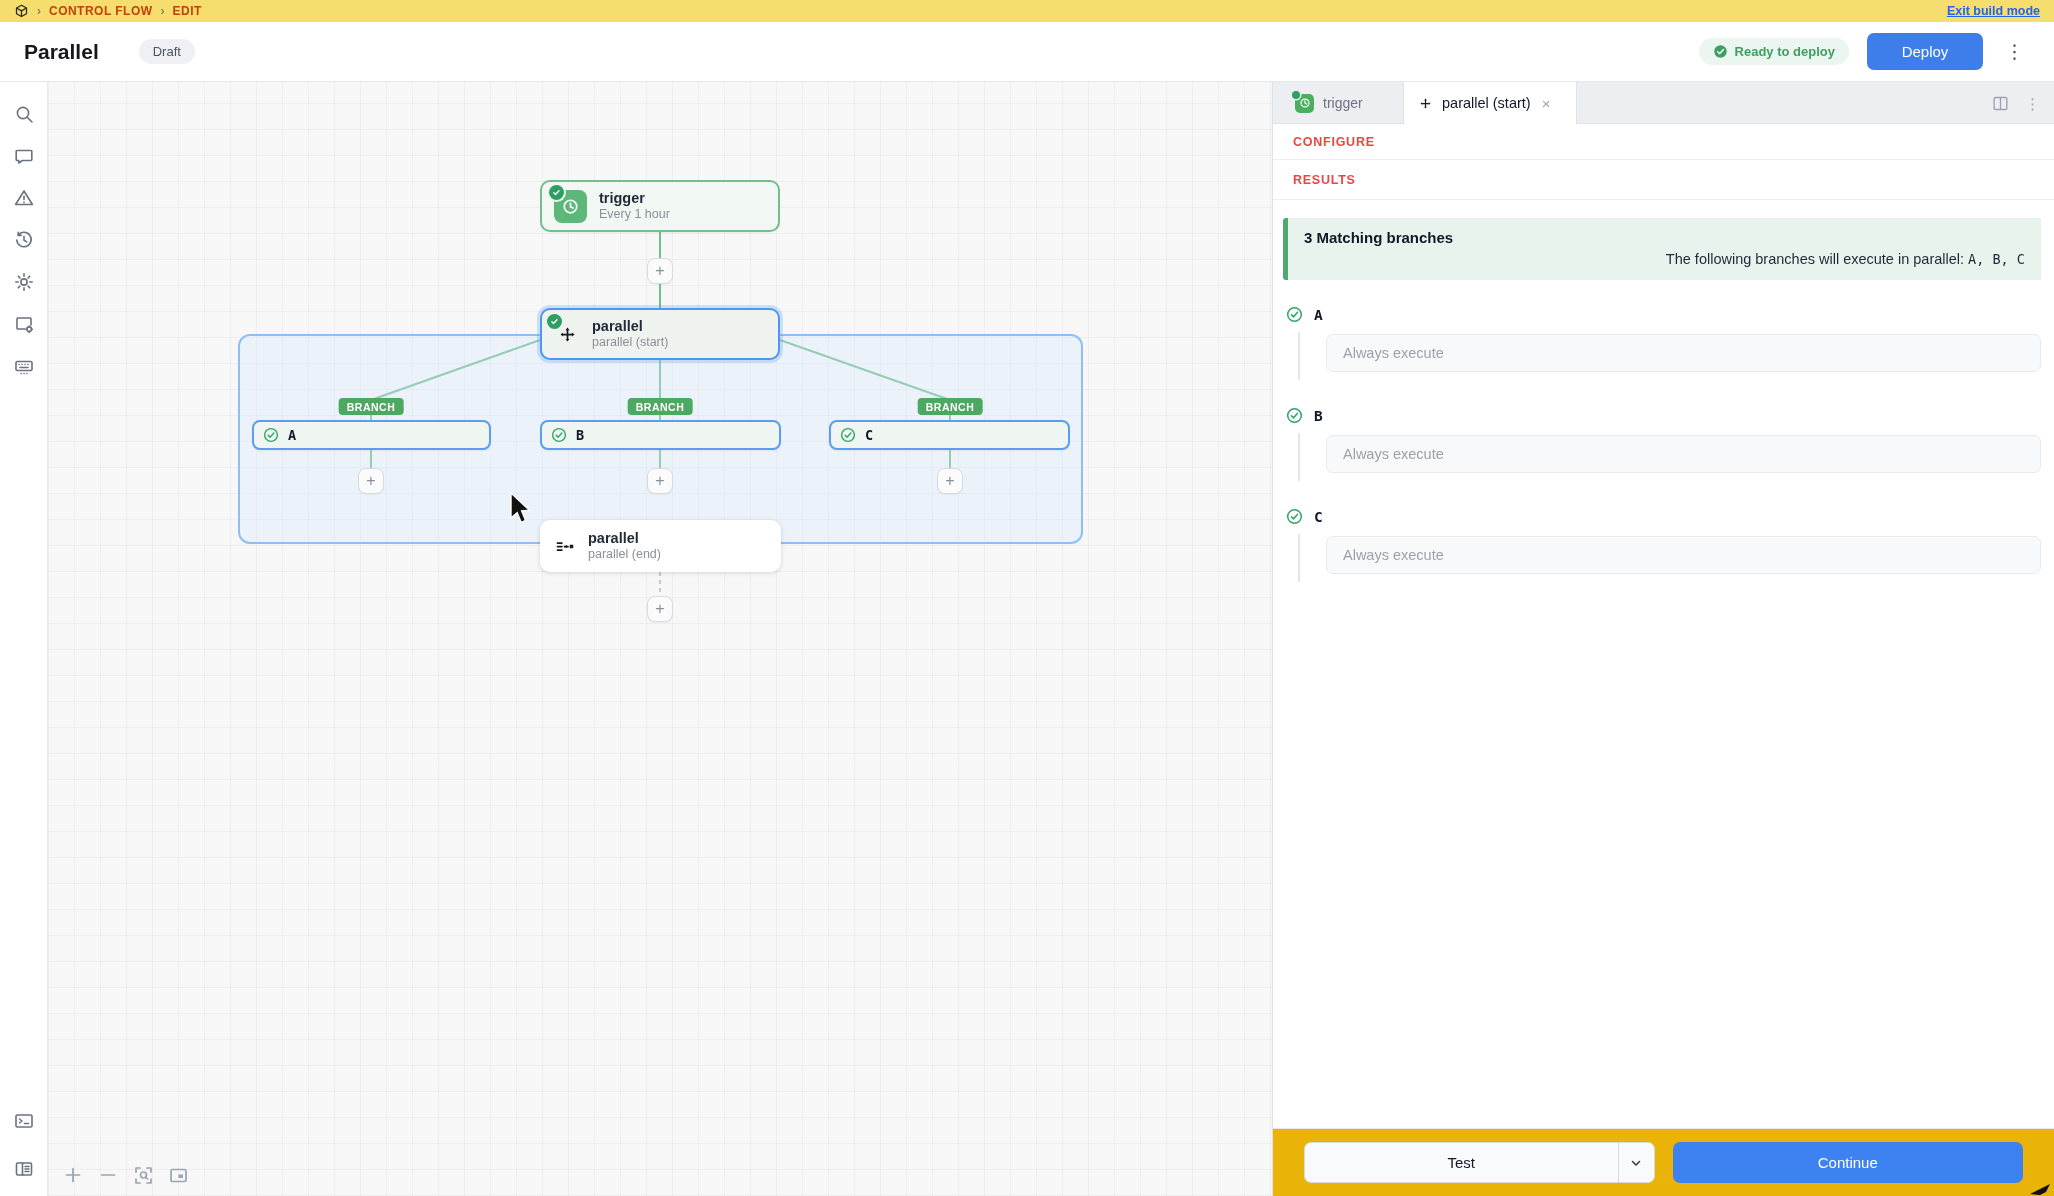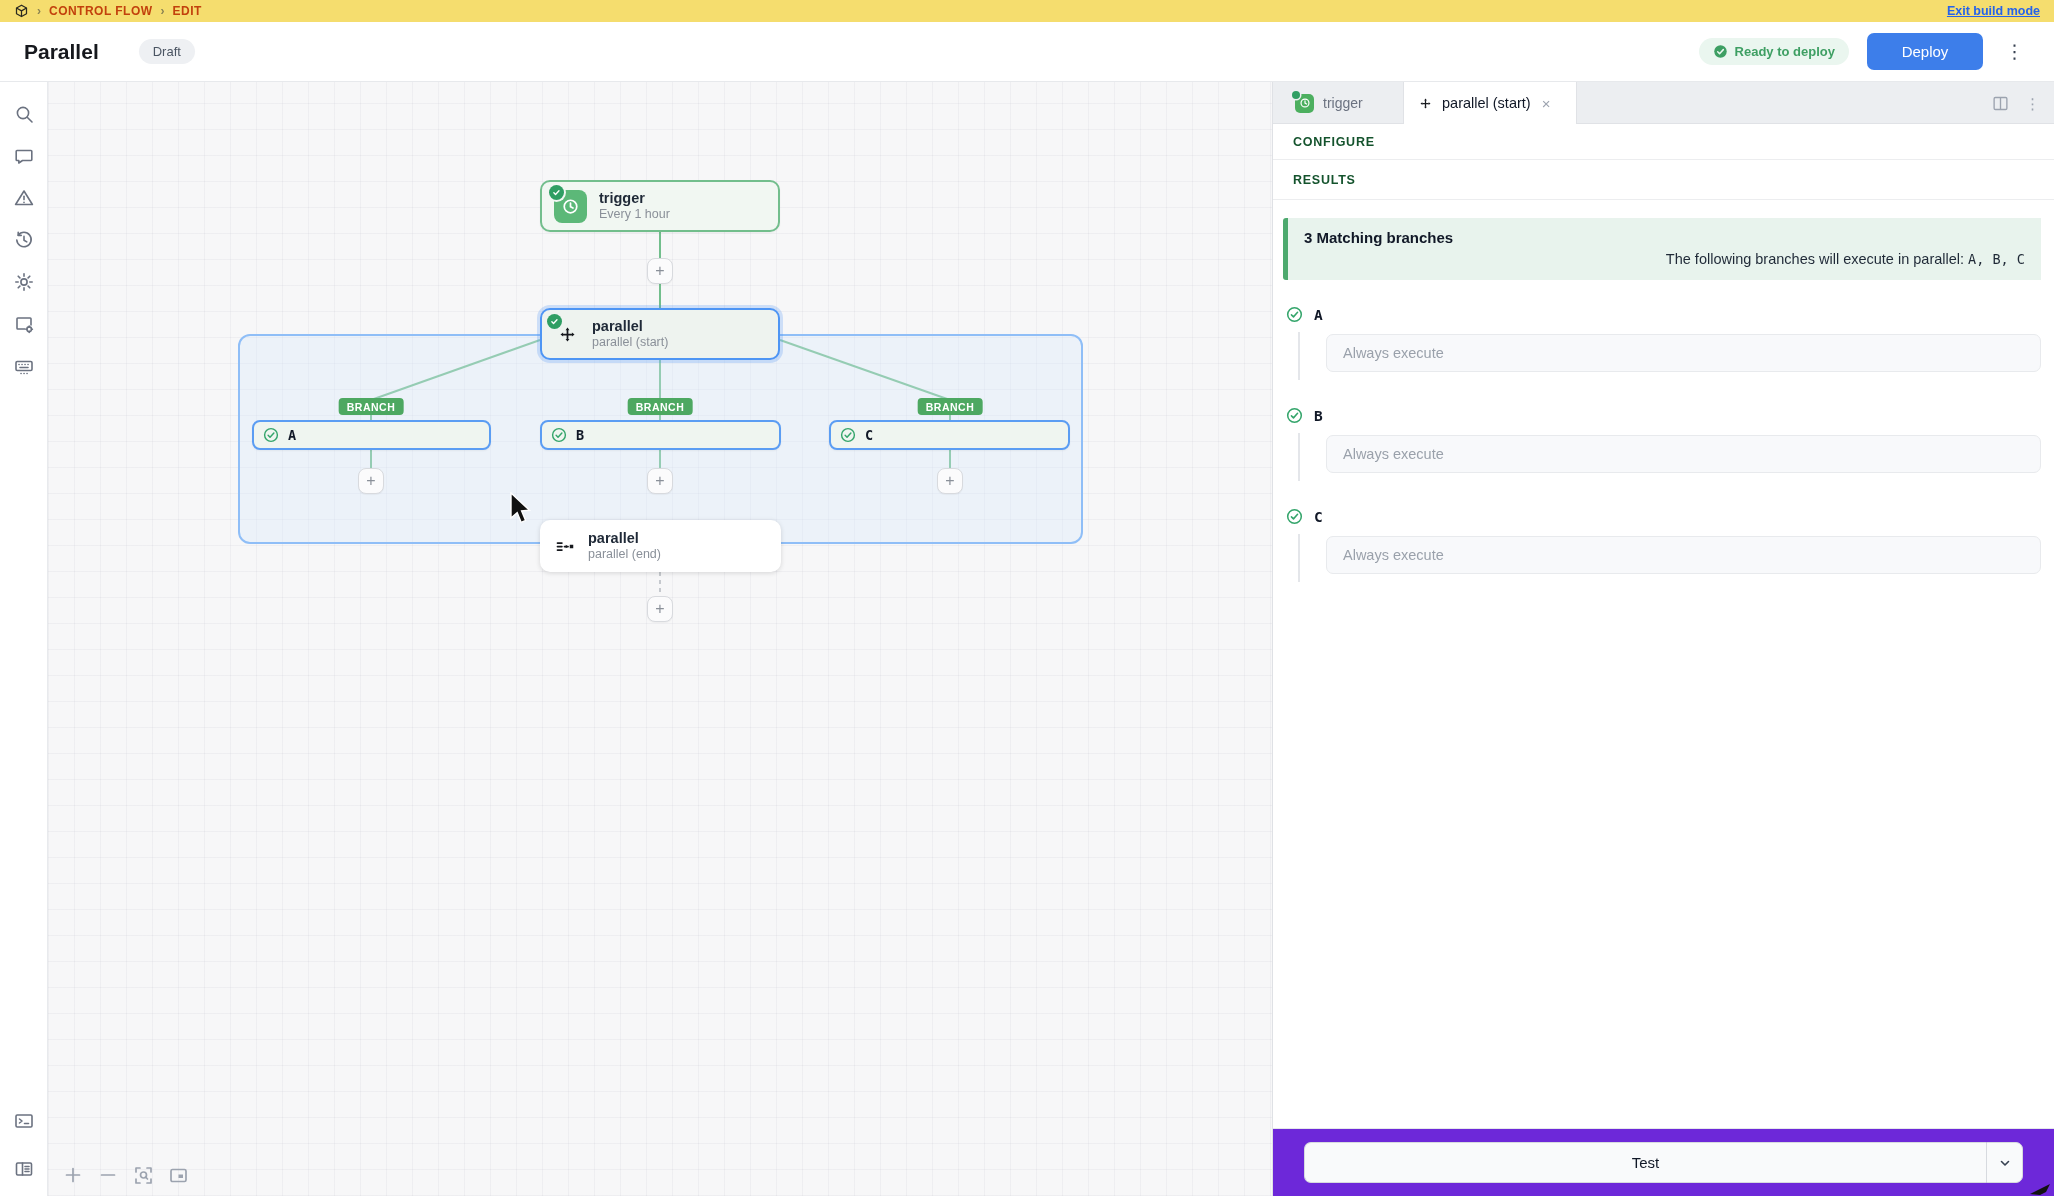--- a/index.html
+++ b/index.html
@@ -92,21 +92,21 @@
   .tab-trigger-glyph { position:relative; width:19px; height:19px; background:#4CAF5F; border-radius:5px;
                        display:flex; align-items:center; justify-content:center; flex:none; }
   .tab-badge { position:absolute; left:-3px; top:-3px; width:8px; height:8px; background:#2F9E63; border-radius:50%;
                box-shadow:0 0 0 1.5px #ECEEF1; }
   .ptab-close { color:#9CA3AF; font-size:15px; margin-left:2px; cursor:pointer; }
   .tabbar-icons { position:absolute; right:14px; top:0; height:42px; display:flex; align-items:center; gap:16px; }
 
   .section-row { display:flex; align-items:center; padding-left:20px; border-bottom:1px solid #ECEDEF; }
   .row-configure { position:absolute; top:42px; left:0; width:781px; height:36px; }
   .row-results   { position:absolute; top:78px; left:0; width:781px; height:40px; }
-  .section-label { font-size:12.5px; font-weight:600; color:#14532d; letter-spacing:.06em; }
+  .section-label { font-size:12.5px; font-weight:600; color:#ef4444; letter-spacing:.06em; }
 
   .panel-content { position:absolute; left:0; top:118px; width:781px; height:928px; overflow:hidden; }
 
   .banner { display:flex; margin:18px 13px 0 10px; }
   .banner-bar { width:5px; background:#4DA96E; border-radius:3px 0 0 3px; flex:none; }
   .banner-body { flex:1; background:#E8F3ED; padding:11px 16px 13px; }
   .banner-title { font-size:15px; font-weight:700; color:#111827; margin-bottom:5px; }
   .banner-text { font-size:14.5px; color:#1F2937;text-align:right; }
   .mono { font-family:"DejaVu Sans Mono", monospace; font-size:13.5px; }
 
@@ -118,21 +118,21 @@
 
   .branch-list { margin:26px 13px 0 13px; }
   .branch-item { margin-bottom:27px; }
   .bi-head { display:flex; align-items:center; gap:11px; }
   .bi-name { font-family:"DejaVu Sans Mono", monospace; font-size:14.5px; font-weight:700; color:#111827; }
   .bi-body { margin:9px 0 0 12px; border-left:2px solid #E4E6EA; padding:2px 0 8px 26px; }
   .bi-input { height:38px; background:#F8F9FB; border:1px solid #E8EAED; border-radius:7px;
               display:flex; align-items:center; padding-left:16px; color:#9AA1AB; font-size:14.5px; }
 
   .panel-footer { position:absolute; left:0; bottom:0; width:781px; height:68px; border-top:1px solid #E5E7EB;
-                  display:flex; align-items:center; padding:0 31px; gap:18px; background:#6d28d9; }
+                  display:flex; align-items:center; padding:0 31px; gap:18px; background:#eab308; }
   .test-split { flex:1; display:flex; height:41px; }
   .test-main { flex:1; background:#F9FAFB; border:1px solid #D7DADF; border-right:none; border-radius:7px 0 0 7px;
                display:flex; align-items:center; justify-content:center; font-size:15px; color:#111827; cursor:pointer; }
   .test-caret { width:37px; background:#F9FAFB; border:1px solid #D7DADF; border-radius:0 7px 7px 0;
                 display:flex; align-items:center; justify-content:center; color:#374151; font-size:12px; cursor:pointer; }
   .continue-btn { flex:1; height:41px; background:#3D82F0; border:none; border-radius:7px; color:#fff;
                   font-size:15px; cursor:pointer; }
 
   .check-circle { flex:none; }
 </style>
@@ -466,20 +466,21 @@
 
     <div class="panel-footer">
       <div class="test-split">
         <div class="test-main">Test</div>
         <div class="test-caret">
           <svg width="12" height="12" viewBox="0 0 12 12" style="stroke:#374151;fill:none;stroke-width:1.6;stroke-linecap:round;stroke-linejoin:round;">
               <path d="M2.5 4.5L6 8l3.5-3.5"></path>
             </svg>
         </div>
       </div>
+      <button class="continue-btn">Continue</button>
     </div>
   </div>
 
   <svg class="cursor" style="left:2028px; top:1182px; position:absolute;" width="24" height="14" viewBox="0 0 24 14">
     <path d="M22 2 L2 12 L12 13 L18 10 Z" fill="#111"></path>
   </svg>
 
 </div>
 
 </body></html>

